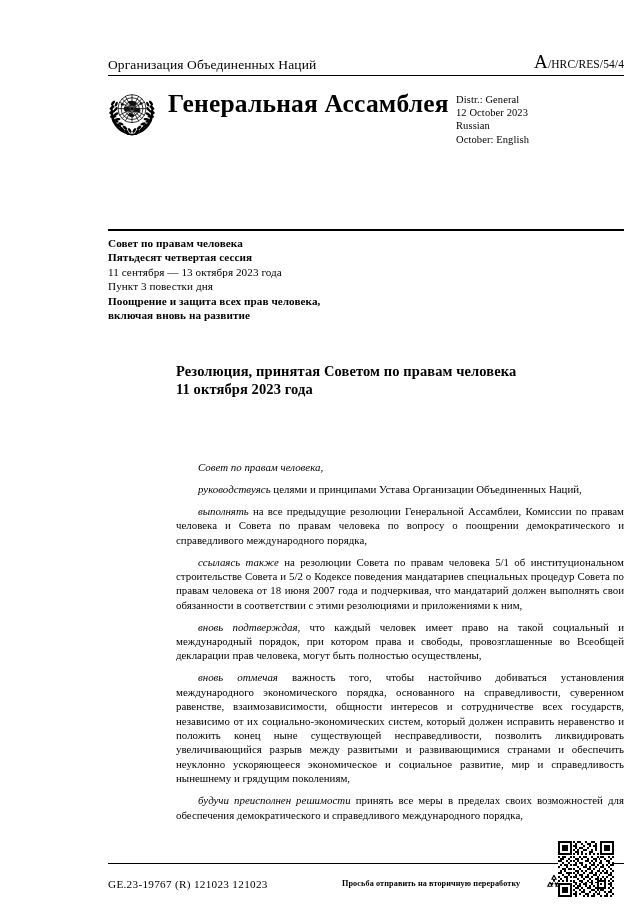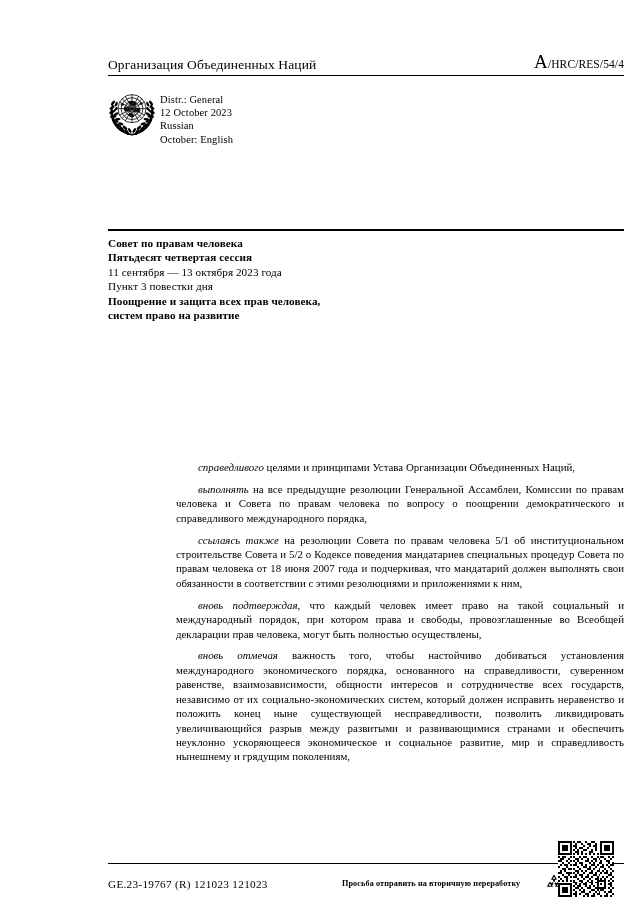--- a/index.html
+++ b/index.html
@@ -306,51 +306,58 @@
               <ellipse cx="78.5" cy="54" rx="5" ry="2.3" transform="rotate(30 78.5 54)"></ellipse>
               <ellipse cx="75.5" cy="63" rx="5" ry="2.3" transform="rotate(8 75.5 63)"></ellipse>
               <ellipse cx="70" cy="71" rx="5" ry="2.3" transform="rotate(-18 70 71)"></ellipse>
               <ellipse cx="62.5" cy="78" rx="5" ry="2.3" transform="rotate(-38 62.5 78)"></ellipse>
               <ellipse cx="54" cy="83" rx="4.8" ry="2.2" transform="rotate(-58 54 83)"></ellipse>
             </g>
           </g>
         </svg>
       </div>
 
+      <div class="assembly-title">Генеральная Ассамблея</div>
 
       <div class="distr-block">
         <div>Distr.: General</div>
         <div>12 October 2023</div>
         <div>Russian</div>
         <div>October: English</div>
       </div>
 
     </div>
   </div>
 
   <div class="thick-rule"></div>
 
   <div class="session">
     <div class="s-line b">Совет по правам человека</div>
     <div class="s-line b">Пятьдесят четвертая сессия</div>
     <div class="s-line">11 сентября — 13 октября 2023 года</div>
     <div class="s-line">Пункт 3 повестки дня</div>
     <div class="s-line b">Поощрение и защита всех прав человека,</div>
-    <div class="s-line b">систем право на развитие</div>
+    <div class="s-line b">включая вновь на развитие</div>
   </div>
 
+  <div class="res-head">
+    <div>Резолюция, принятая Советом по правам человека</div>
+    <div>11 октября 2023 года</div>
+  </div>
 
 
   <div class="body-text">
+    <p class="noindent"><i>Совет по правам человека,</i></p>
     <div id="preamble-paragraphs">
-        <p><i>справедливого</i><span> целями и принципами Устава Организации Объединенных Наций,</span></p>
+        <p><i>руководствуясь</i><span> целями и принципами Устава Организации Объединенных Наций,</span></p>
         <p><i>выполнять</i><span> на все предыдущие резолюции Генеральной Ассамблеи, Комиссии по правам человека и Совета по правам человека по вопросу о поощрении демократического и справедливого международного порядка,</span></p>
         <p><i>ссылаясь также</i><span> на резолюции Совета по правам человека 5/1 об институциональном строительстве Совета и 5/2 о Кодексе поведения мандатариев специальных процедур Совета по правам человека от 18 июня 2007 года и подчеркивая, что мандатарий должен выполнять свои обязанности в соответствии с этими резолюциями и приложениями к ним,</span></p>
         <p><i>вновь подтверждая</i><span>, что каждый человек имеет право на такой социальный и международный порядок, при котором права и свободы, провозглашенные во Всеобщей декларации прав человека, могут быть полностью осуществлены,</span></p>
         <p><i>вновь отмечая</i><span> важность того, чтобы настойчиво добиваться установления международного экономического порядка, основанного на справедливости, суверенном равенстве, взаимозависимости, общности интересов и сотрудничестве всех государств, независимо от их социально-экономических систем, который должен исправить неравенство и положить конец ныне существующей несправедливости, позволить ликвидировать увеличивающийся разрыв между развитыми и развивающимися странами и обеспечить неуклонно ускоряющееся экономическое и социальное развитие, мир и справедливость нынешнему и грядущим поколениям,</span></p>
+        <p><i>будучи преисполнен решимости</i><span> принять все меры в пределах своих возможностей для обеспечения демократического и справедливого международного порядка,</span></p>
       </div>
   </div>
 
   <div class="footer-rule"></div>
   <div class="footer">
 
     <div class="footer-code">GE.23-19767  (R)  121023  121023</div>
 
     <div class="footer-recycle">Просьба отправить на вторичную переработку</div>
 

